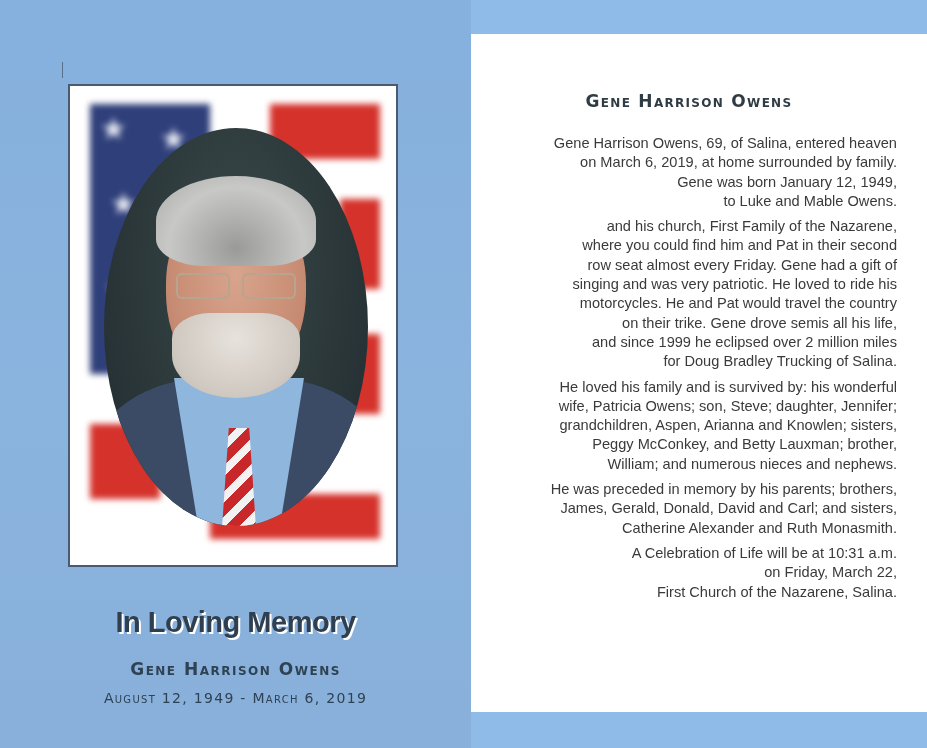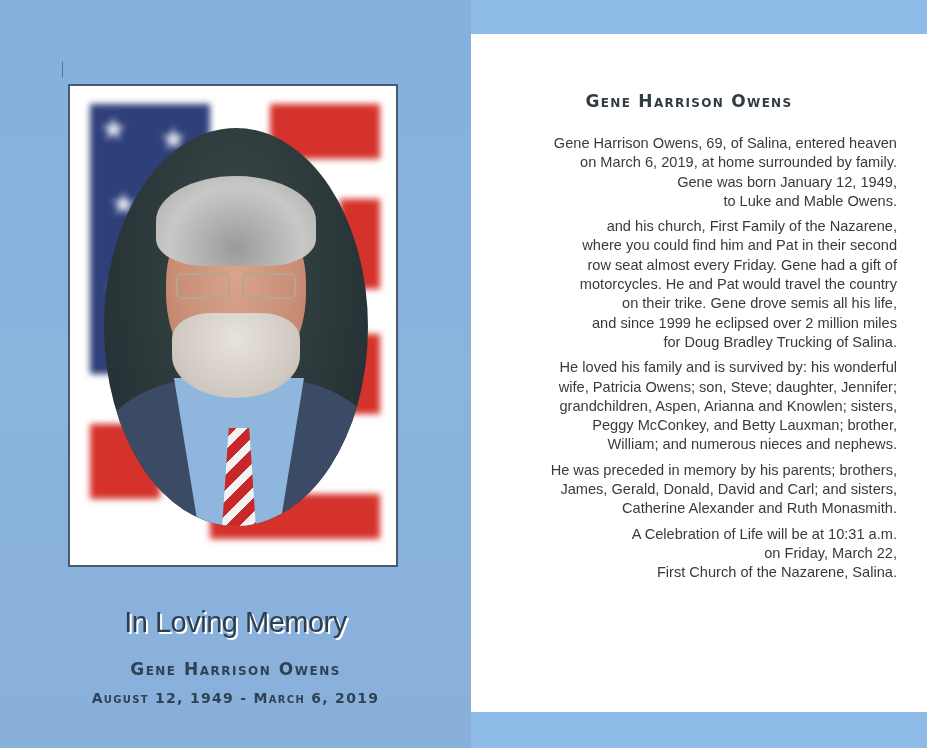--- a/index.html
+++ b/index.html
@@ -66,31 +66,31 @@
   .portrait .glasses {
     position: absolute; left: 70px; top: 145px; width: 124px; height: 28px;
   }
   .portrait .glasses .lens {
     position: absolute; top: 0; width: 54px; height: 26px;
     border: 2px solid #b7a58f; border-radius: 6px;
   }
 
   .left-title {
     position: absolute; left: 0; width: 471px; top: 606px; text-align: center;
-    font-size: 29px; font-weight: normal; color: #2f3f50; letter-spacing: -0.5px;
+    font-size: 29px; font-weight: bold; color: #2f3f50; letter-spacing: -0.5px;
     text-shadow: 2px 2px 0 #ffffff;
   }
   .left-name {
     position: absolute; left: 0; width: 471px; top: 659px; text-align: center;
     font-size: 17px; font-weight: bold; color: #2f4253; font-variant: small-caps;
     letter-spacing: 1.5px; font-family: "DejaVu Sans", sans-serif;
   }
   .left-dates {
     position: absolute; left: 0; width: 471px; top: 690px; text-align: center;
-    font-size: 14px; font-weight: bold; color: #2f4253; font-variant: small-caps;
+    font-size: 14px; font-weight: normal; color: #2f4253; font-variant: small-caps;
     letter-spacing: 1.3px; font-family: "DejaVu Sans", sans-serif;
   }
 
   
   .right-panel {
     position: absolute; left: 471px; top: 0; width: 456px; height: 748px;
     background: #8fbbe8;
   }
   .right-card {
     position: absolute; left: 0; top: 34px; width: 456px; height: 678px;
@@ -154,20 +154,21 @@
         <p>
           <span class="line">Gene Harrison Owens, 69, of Salina, entered heaven</span>
           <span class="line">on March 6, 2019, at home surrounded by family.</span>
           <span class="line">Gene was born January 12, 1949,</span>
           <span class="line">to Luke and Mable Owens.</span>
         </p>
         <p>
           <span class="line">and his church, First Family of the Nazarene,</span>
           <span class="line">where you could find him and Pat in their second</span>
           <span class="line">row seat almost every Friday.  Gene had a gift of</span>
+          <span class="line">singing and was very patriotic.  He loved to ride his</span>
           <span class="line">motorcycles. He and Pat would travel the country</span>
           <span class="line">on their trike.  Gene drove semis all his life,</span>
           <span class="line">and since 1999 he eclipsed over 2 million miles</span>
           <span class="line">for Doug Bradley Trucking of Salina.</span>
         </p>
         <p>
           <span class="line">He loved his family and is survived by:  his wonderful</span>
           <span class="line">wife, Patricia Owens; son, Steve; daughter, Jennifer;</span>
           <span class="line">grandchildren, Aspen, Arianna and Knowlen; sisters,</span>
           <span class="line">Peggy McConkey, and Betty Lauxman; brother,</span>

